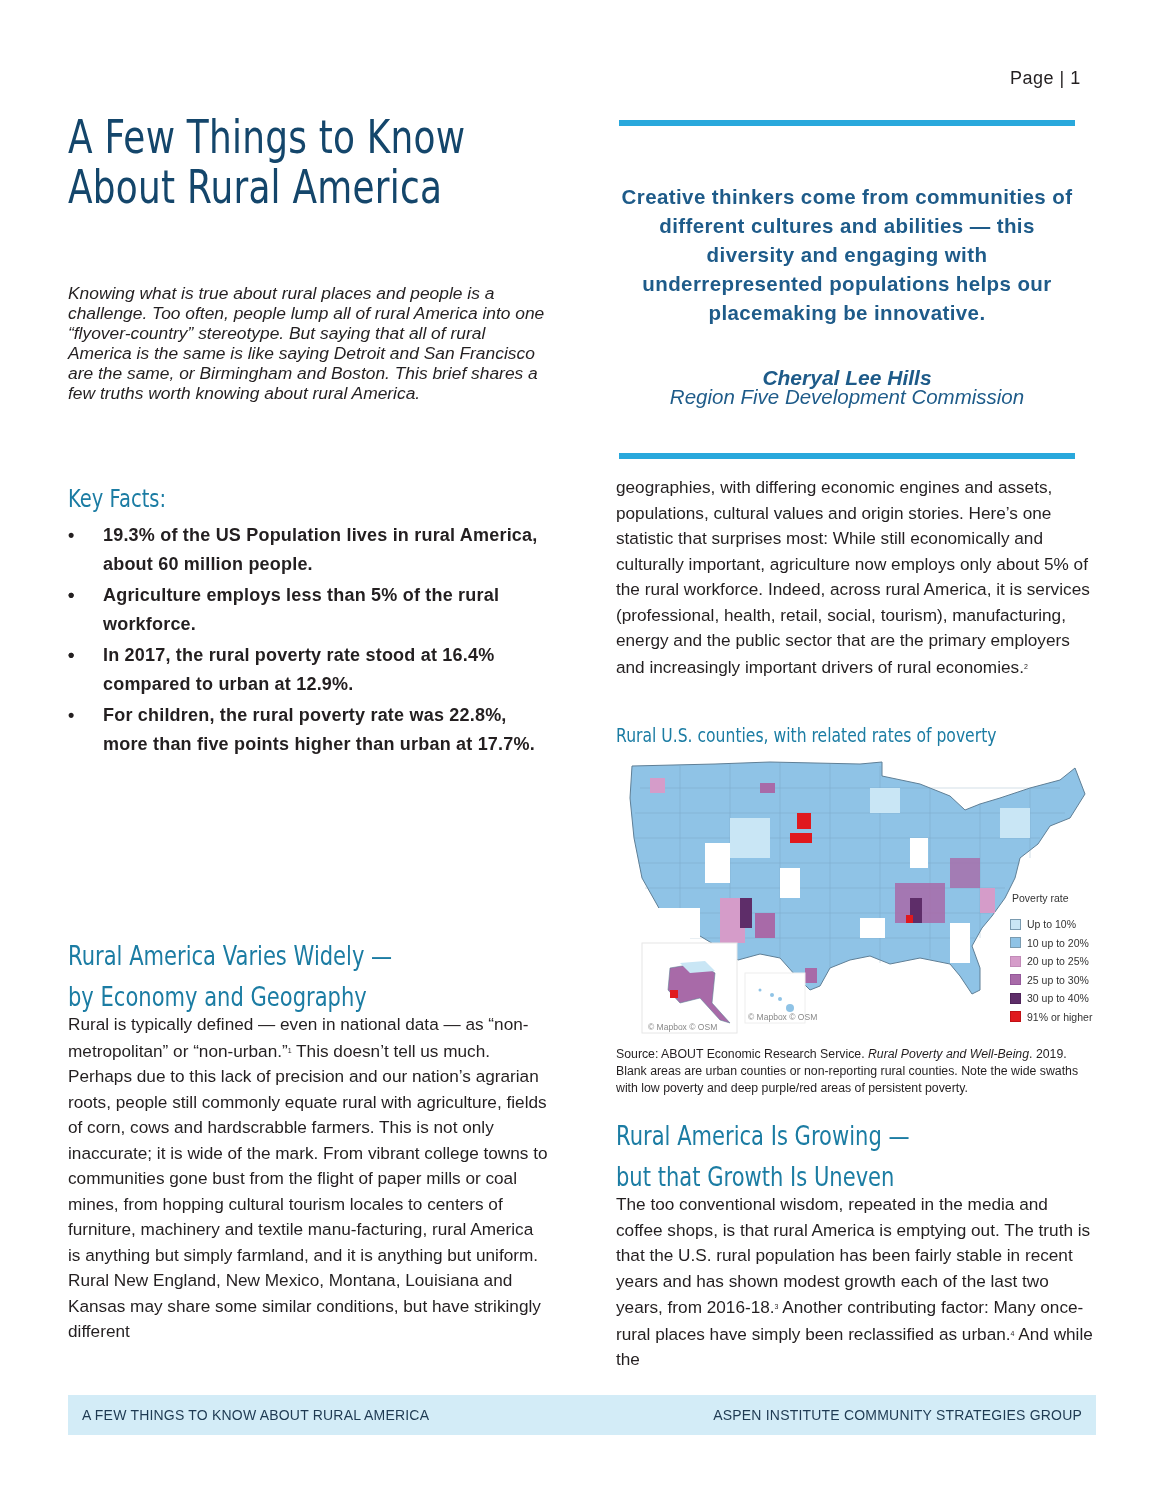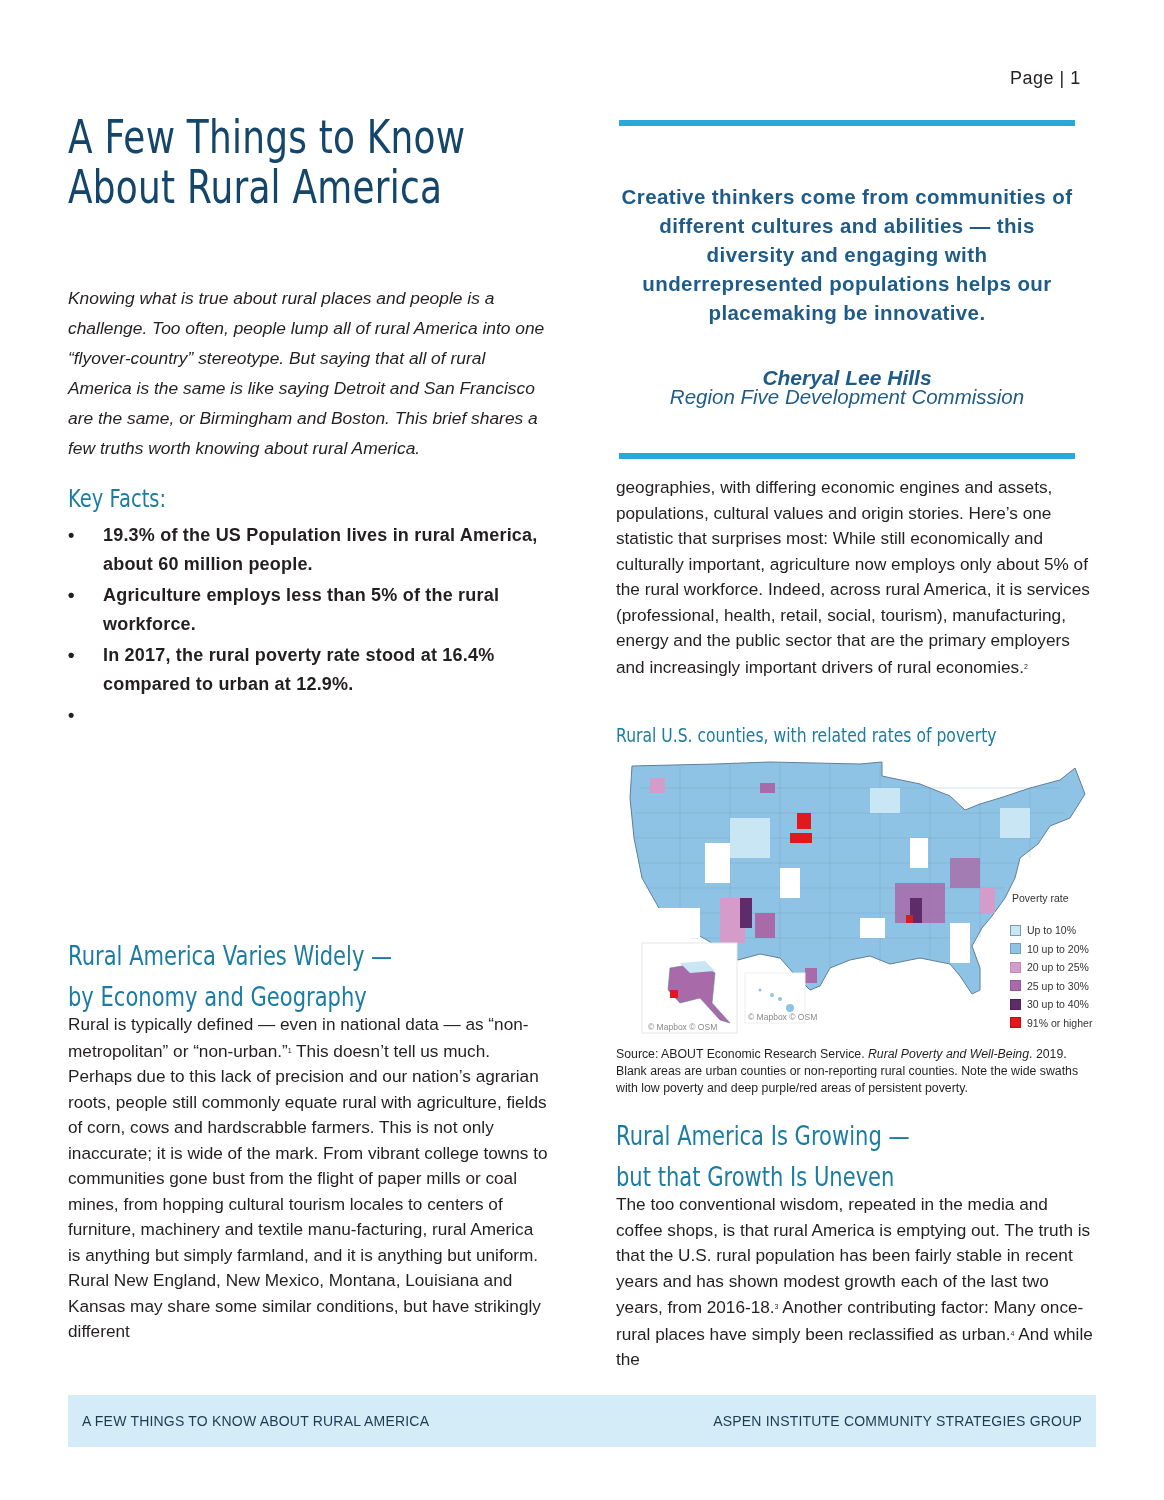--- a/index.html
+++ b/index.html
@@ -4,21 +4,21 @@
 <style>
   html, body { margin: 0; padding: 0; background: #ffffff; }
   body { width: 1164px; height: 1500px; position: relative; overflow: hidden; font-family: "Liberation Sans", sans-serif; color: #231f20; }
   .abs { position: absolute; }
 
   .page-num { left: 1010px; top: 68px; font-size: 18px; color: #231f20; letter-spacing: 0.5px; }
 
   .title { left: 68px; top: 112px; width: 520px; font-family: "DejaVu Sans", sans-serif; font-size: 46px; line-height: 50px; color: #14466b; font-weight: normal; transform: scaleX(0.78); transform-origin: left top; letter-spacing: 0.3px; }
   .title span { display: block; }
 
-  .intro { left: 68px; top: 283px; width: 485px; font-size: 17.4px; line-height: 30px; font-style: italic; color: #231f20; margin: 0; }
+  .intro { left: 68px; top: 283px; width: 485px; font-size: 17.4px; line-height: 20px; font-style: italic; color: #231f20; margin: 0; }
 
   .kf-heading { left: 68px; top: 484px; font-family: "DejaVu Sans", sans-serif; font-size: 25px; color: #1b7ca3; transform: scaleX(0.78); transform-origin: left top; margin: 0; font-weight: normal; }
   .facts { left: 68px; top: 521px; width: 480px; margin: 0; padding: 0; list-style: none; }
   .facts li { position: relative; padding-left: 35px; font-size: 18px; font-weight: bold; line-height: 28.5px; margin-bottom: 3px; color: #231f20; letter-spacing: 0.2px; }
   .facts li .bullet { position: absolute; left: 0; top: 0; font-size: 18px; }
 
   .sec-heading { font-family: "DejaVu Sans", sans-serif; font-size: 27px; line-height: 41px; color: #1b7ca3; transform: scaleX(0.78); transform-origin: left top; margin: 0; font-weight: normal; white-space: nowrap; }
   .sec-heading span { display: block; }
   .varies-h { left: 68px; top: 935px; }
   .body-text { font-size: 17.2px; line-height: 25.5px; color: #231f20; margin: 0; }
@@ -30,52 +30,52 @@
   .rule-bot { left: 619px; top: 453px; width: 456px; }
   .quote { left: 620px; top: 182px; width: 454px; text-align: center; font-size: 20.5px; line-height: 29px; font-weight: bold; color: #1e5b89; margin: 0; letter-spacing: 0.4px; }
   .quote-author { left: 620px; top: 354px; width: 454px; text-align: center; font-size: 21px; font-weight: bold; font-style: italic; color: #1e5b89; margin-top: 12px; }
   .quote-org { left: 620px; top: 385px; width: 454px; text-align: center; font-size: 20.5px; font-style: italic; color: #1e5b89; }
 
   .right-p1 { left: 616px; top: 475px; width: 480px; }
 
   .map-title { left: 616px; top: 723px; font-family: "DejaVu Sans", sans-serif; font-size: 20px; color: #1b7ca3; transform: scaleX(0.78); transform-origin: left top; white-space: nowrap; }
   .map-box { left: 620px; top: 758px; width: 475px; height: 282px; }
   .legend { left: 1010px; top: 892px; font-size: 10.5px; color: #333; }
-  .legend .lt { margin-bottom: 17px; margin-left: 2px; }
+  .legend .lt { margin-bottom: 11px; margin-left: 2px; }
   .legend .row { display: flex; align-items: center; height: 18.5px; }
   .legend .sw { width: 11px; height: 11px; margin-right: 6px; border: 1px solid #7a9bb0; box-sizing: border-box; }
   .mapbox-credit { font-size: 8.5px; color: #888; }
   .caption { left: 616px; top: 1046px; width: 480px; font-size: 12.3px; line-height: 17px; color: #231f20; margin: 0; }
   .caption i { font-style: italic; }
 
   .growing-h { left: 616px; top: 1115px; }
   .growing-p { left: 616px; top: 1192px; width: 480px; }
 
-  .footer { left: 68px; top: 1395px; width: 1028px; height: 52px; background: #d3ecf7; display: flex; justify-content: space-between; align-items: center; box-sizing: border-box; padding: 0 14px; font-size: 14px; color: #1e3a52; letter-spacing: 0.2px; }
+  .footer { left: 68px; top: 1395px; width: 1028px; height: 40px; background: #d3ecf7; display: flex; justify-content: space-between; align-items: center; box-sizing: border-box; padding: 0 14px; font-size: 14px; color: #1e3a52; letter-spacing: 0.2px; }
 </style>
 </head>
 <body>
 
 <div class="abs page-num">Page | 1</div>
 
 <h1 class="abs title" style="margin:0;">
   <span>A Few Things to Know</span>
   <span>About Rural America</span>
 </h1>
 
 <p class="abs intro">Knowing what is true about rural places and people is a challenge. Too often, people lump all of rural America into one “flyover-country” stereotype. But saying that all of rural America is the same is like saying Detroit and San Francisco are the same, or Birmingham and Boston. This brief shares a few truths worth knowing about rural America.</p>
 
 <h2 class="abs kf-heading">Key Facts:</h2>
 <ul class="abs facts">
   <li><span class="bullet">•</span><span>19.3% of the US Population lives in rural America, about 60 million people.</span></li>
   <li><span class="bullet">•</span></li>
   <li><span class="bullet">•</span><span>Agriculture employs less than 5% of the rural workforce.</span></li>
   <li><span class="bullet">•</span></li>
   <li><span class="bullet">•</span><span>In 2017, the rural poverty rate stood at 16.4% compared to urban at 12.9%.</span></li>
-  <li><span class="bullet">•</span></li>
+  <li><span class="bullet">•</span><span>For children, the rural poverty rate was 22.8%, more than five points higher than urban at 17.7%.</span></li>
 </ul>
 
 <h2 class="abs sec-heading varies-h">
   <span>Rural America Varies Widely —</span>
   <span>by Economy and Geography</span>
 </h2>
 <p class="abs body-text varies-p"><span>Rural is typically defined — even in national data — as “non-metropolitan” or “non-urban.”</span><sup class="fn">1</sup><span> This doesn’t tell us much. Perhaps due to this lack of precision and our nation’s agrarian roots, people still commonly equate rural with agriculture, fields of corn, cows and hardscrabble farmers. This is not only inaccurate; it is wide of the mark. From vibrant college towns to communities gone bust from the flight of paper mills or coal mines, from hopping cultural tourism locales to centers of furniture, machinery and textile manu-facturing, rural America is anything but simply farmland, and it is anything but uniform. Rural New England, New Mexico, Montana, Louisiana and Kansas may share some similar conditions, but have strikingly different</span></p>
 
 <div class="abs rule rule-top"></div>
 <p class="abs quote">Creative thinkers come from communities of different cultures and abilities — this diversity and engaging with underrepresented populations helps our placemaking be innovative.</p>

